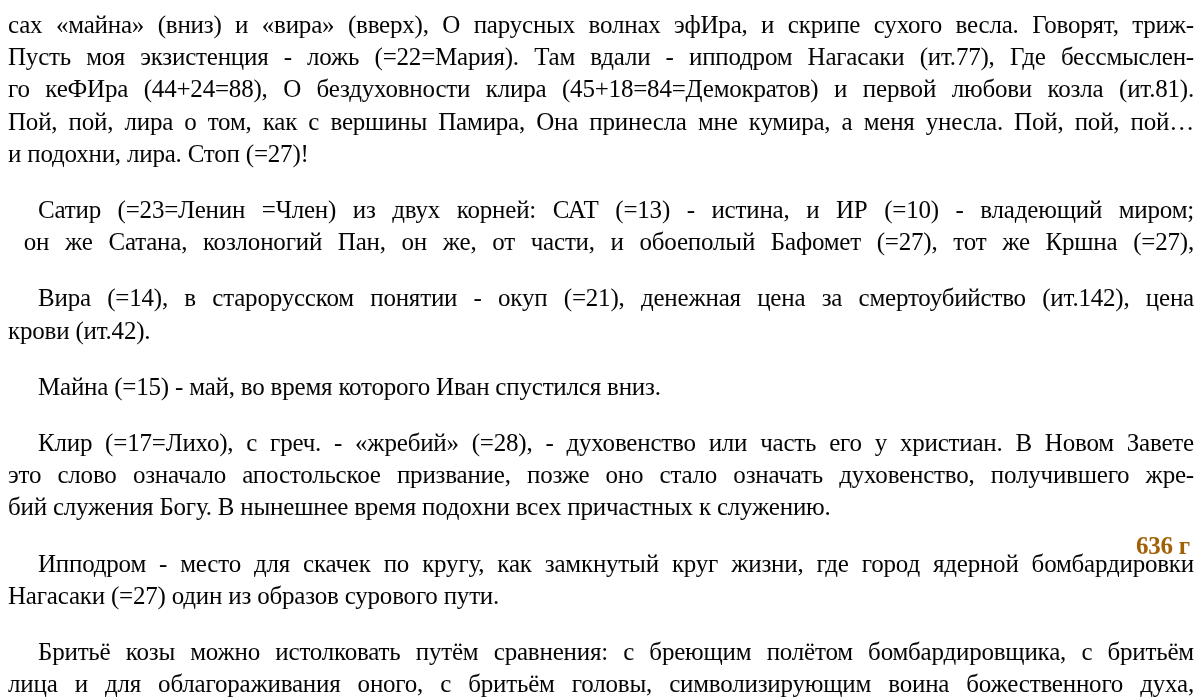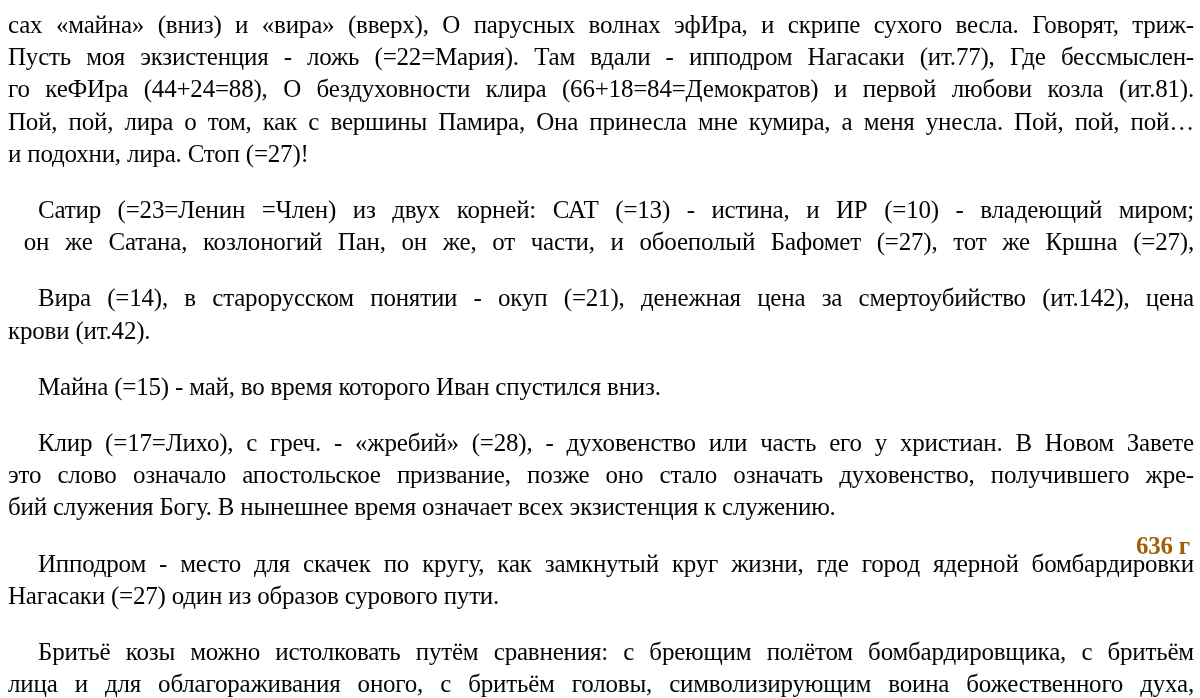--- a/index.html
+++ b/index.html
@@ -46,39 +46,39 @@
   }
 </style>
 </head>
 <body>
 
 <div class="page">
   <div>
       <div class="paragraph">
         <div class="line">сах «майна» (вниз) и «вира» (вверх), О парусных волнах эфИра, и скрипе сухого весла. Говорят, триж-</div>
         <div class="line">Пусть моя экзистенция - ложь (=22=Мария). Там вдали - ипподром Нагасаки (ит.77), Где бессмыслен-</div>
-        <div class="line">го кеФИра (44+24=88), О бездуховности клира (66+18=84=Демократов) и первой любови козла (ит.81).</div>
+        <div class="line">го кеФИра (44+24=88), О бездуховности клира (45+18=84=Демократов) и первой любови козла (ит.81).</div>
         <div class="line">Пой, пой, лира о том, как с вершины Памира, Она принесла мне кумира, а меня унесла. Пой, пой, пой…</div>
         <div class="line last">и подохни, лира. Стоп (=27)!</div>
       </div>
       <div class="paragraph">
         <div class="line indent">Сатир (=23=Ленин =Член) из двух корней: САТ (=13) - истина, и ИР (=10) - владеющий миром;</div>
         <div class="line">&nbsp;он же Сатана, козлоногий Пан, он же, от части, и обоеполый Бафомет (=27), тот же Кршна (=27),</div>
       </div>
       <div class="paragraph">
         <div class="line indent">Вира (=14), в старорусском понятии - окуп (=21), денежная цена за смертоубийство (ит.142), цена</div>
         <div class="line last">крови (ит.42).</div>
       </div>
       <div class="paragraph">
         <div class="line last indent">Майна (=15) - май, во время которого Иван спустился вниз.</div>
       </div>
       <div class="paragraph">
         <div class="line indent">Клир (=17=Лихо), с греч. - «жребий» (=28), - духовенство или часть его у христиан. В Новом Завете</div>
         <div class="line">это слово означало апостольское призвание, позже оно стало означать духовенство, получившего жре-</div>
-        <div class="line last">бий служения Богу. В нынешнее время означает всех экзистенция к служению.</div>
+        <div class="line last">бий служения Богу. В нынешнее время подохни всех причастных к служению.</div>
       </div>
       <div class="paragraph">
         <div class="line indent">Ипподром - место для скачек по кругу, как замкнутый круг жизни, где город ядерной бомбардировки</div>
         <div class="line last">Нагасаки (=27) один из образов сурового пути.</div>
       </div>
       <div class="paragraph">
         <div class="line indent">Бритьё козы можно истолковать путём сравнения: с бреющим полётом бомбардировщика, с бритьём</div>
         <div class="line">лица и для облагораживания оного, с бритьём головы, символизирующим воина божественного духа,</div>
       </div>
     </div>

